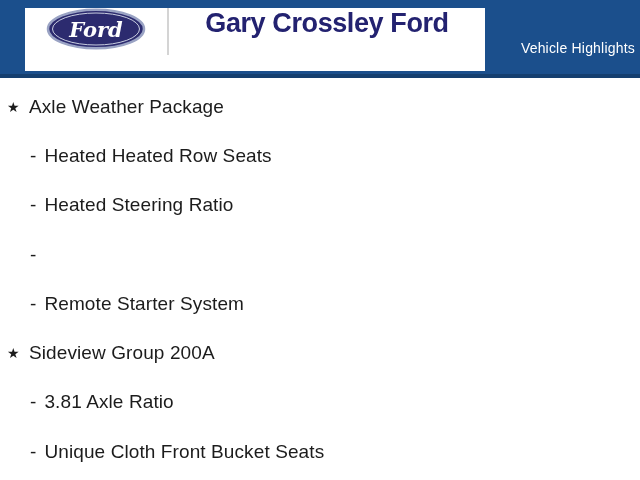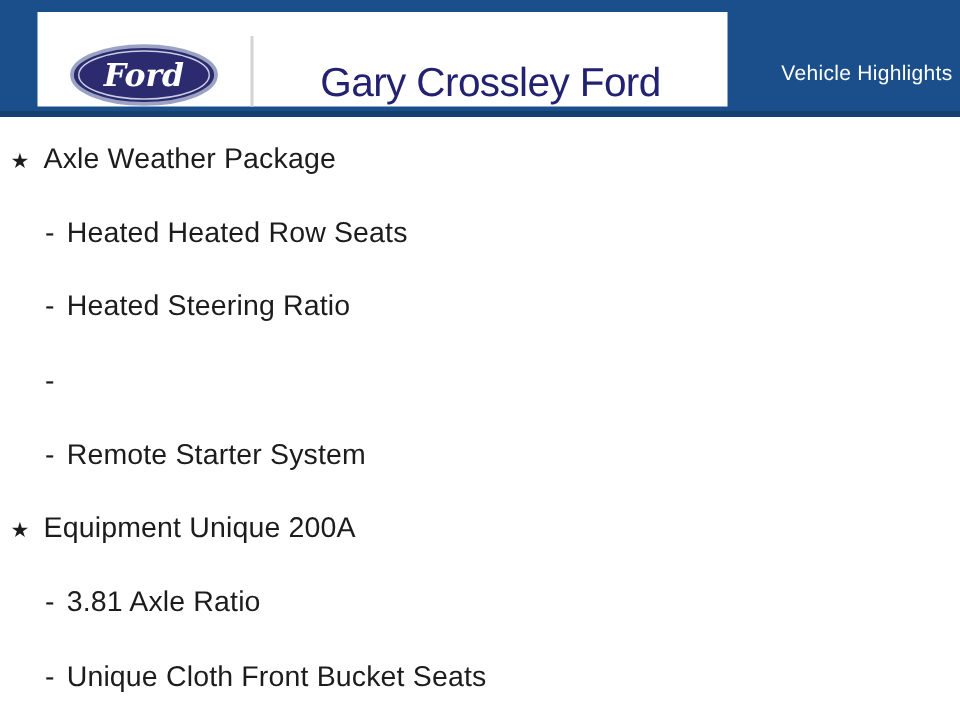--- a/index.html
+++ b/index.html
@@ -26,21 +26,21 @@
     height: 78px;
     background: var(--header-bg);
     border-bottom: 4px solid var(--header-border);
   }
   .brand-box {
     position: absolute;
     left: 25px; top: 8px;
     width: 460px; height: 63px;
     background: #ffffff;
     display: flex;
-    align-items: flex-end;
+    align-items: flex-start;
     text-decoration: none;
     cursor: pointer;
   }
   .ford-logo {
     margin-left: 21px;
     width: 100px; height: 42px;
     flex: 0 0 auto;
   }
   .logo-oval { fill: var(--logo-fill); stroke: var(--logo-ring); stroke-width: 2.5; }
   .logo-oval-inner { fill: none; stroke: #c8cde0; stroke-width: 1; }
@@ -54,21 +54,21 @@
   .logo-divider {
     width: 2px; height: 47px;
     background: var(--divider);
     margin-left: 21px;
     flex: 0 0 auto;
   }
   .dealer-name {
     flex: 1;
     text-align: center;
     font-size: 27px;
-    font-weight: 400;
+    font-weight: 700;
     letter-spacing: -0.4px;
     color: var(--dealer-text);
     white-space: nowrap;
   }
   .nav-label {
     position: absolute;
     right: 5px; top: 0;
     height: 78px;
     display: flex;
     align-items: center;
@@ -142,21 +142,21 @@
       </li>
       <li class="sub">
         <span class="prefix-dash">-</span>
       </li>
       <li class="sub">
         <span class="prefix-dash">-</span>
         <span class="label">Remote Starter System</span>
       </li>
       <li class="feature">
         <span class="prefix-star">★</span>
-        <span class="label">Equipment Unique 200A</span>
+        <span class="label">Sideview Group 200A</span>
       </li>
       <li class="sub">
         <span class="prefix-dash">-</span>
         <span class="label">3.81 Axle Ratio</span>
       </li>
       <li class="sub">
         <span class="prefix-dash">-</span>
         <span class="label">Unique Cloth Front Bucket Seats</span>
       </li>
     </ul>

